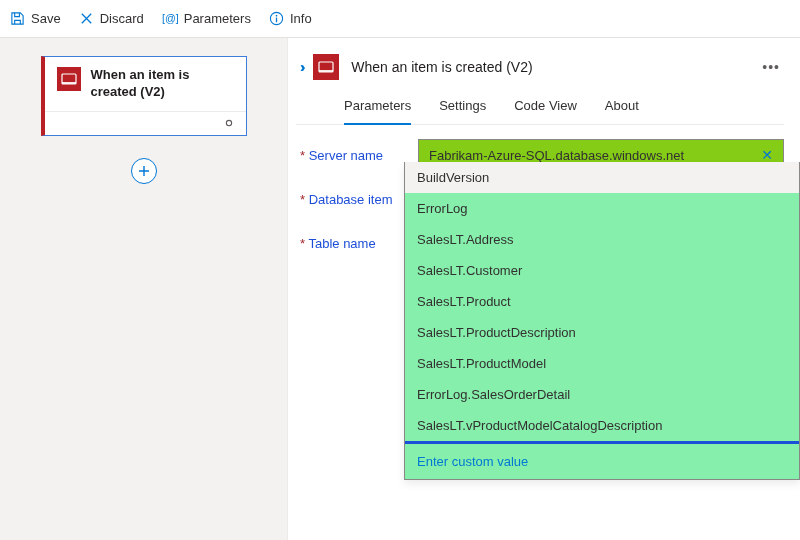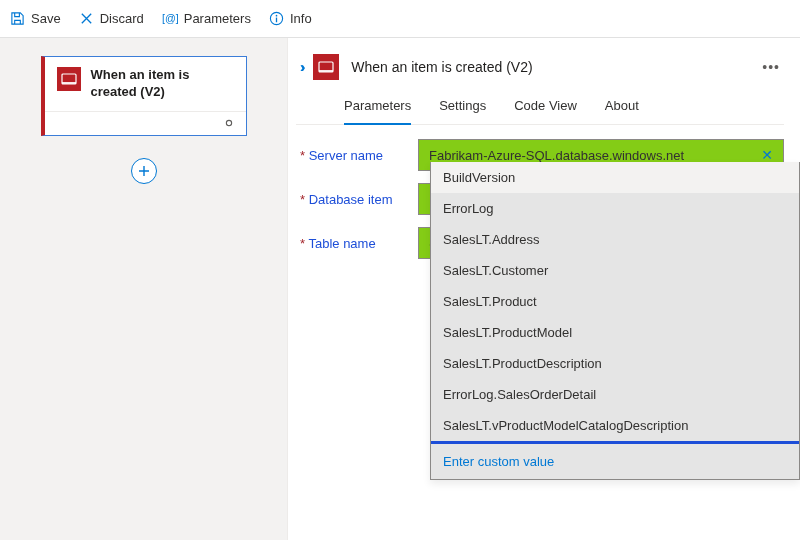--- a/index.html
+++ b/index.html
@@ -42,21 +42,21 @@
   .flabel { width: 122px; padding-left: 4px; color: #1d4ed8; font-size: 13px; }
   .req::before { content: "* "; color: #a4262c; }
   .ffield { flex: 1; position: relative; }
   .tbox { width: 100%; height: 32px; border: 1px solid #8a8886; padding: 0 30px 0 10px; font-size: 13px; background: #84cc16; color: #323130; }
   .tbox.drop { cursor: pointer; }
   .field-btn { position: absolute; right: 4px; top: 0; height: 32px; width: 26px; display: flex; align-items: center; justify-content: center; color: #0078d4; cursor: pointer; background: transparent; border: none; }
   .x-ico { font-size: 14px; }
   .chev-ico { font-size: 11px; }
 
   
-  .dropdown { position: absolute; left: 142px; right: 0; top: 124px; border: 1px solid #8a8886; border-top: none; background: #e5e5e5; box-shadow: 0 4px 8px rgba(0,0,0,0.08); max-height: 340px; overflow: hidden; }
+  .dropdown { position: absolute; left: 116px; right: 0; top: 124px; border: 1px solid #8a8886; border-top: none; background: #86efac; box-shadow: 0 4px 8px rgba(0,0,0,0.08); max-height: 340px; overflow: hidden; }
   .dd-item { padding: 8px 12px; cursor: pointer; color: #323130; font-size: 13px; }
   .dd-item.hover { background: #f3f2f1; }
   .dd-custom { padding: 10px 12px; color: #0078d4; border-top: 3px solid #1d4ed8; cursor: pointer; font-size: 13px; }
 
   svg { display: block; }
 </style>
 </head>
 <body>
 
 <div class="toolbar">
@@ -176,21 +176,21 @@
           </button>
         </div>
       </div>
 
       <div class="dropdown">
         <div class="dd-item hover">BuildVersion</div>
         <div class="dd-item">ErrorLog</div>
         <div class="dd-item">SalesLT.Address</div>
         <div class="dd-item">SalesLT.Customer</div>
         <div class="dd-item">SalesLT.Product</div>
+        <div class="dd-item">SalesLT.ProductDescription</div>
         <div class="dd-item">SalesLT.ProductModel</div>
-        <div class="dd-item">SalesLT.ProductDescription</div>
         <div class="dd-item">ErrorLog.SalesOrderDetail</div>
         <div class="dd-item">SalesLT.vProductModelCatalogDescription</div>
         <div class="dd-custom">Enter custom value</div>
       </div>
     </div>
   </div>
 </div>
 
 </body></html>

